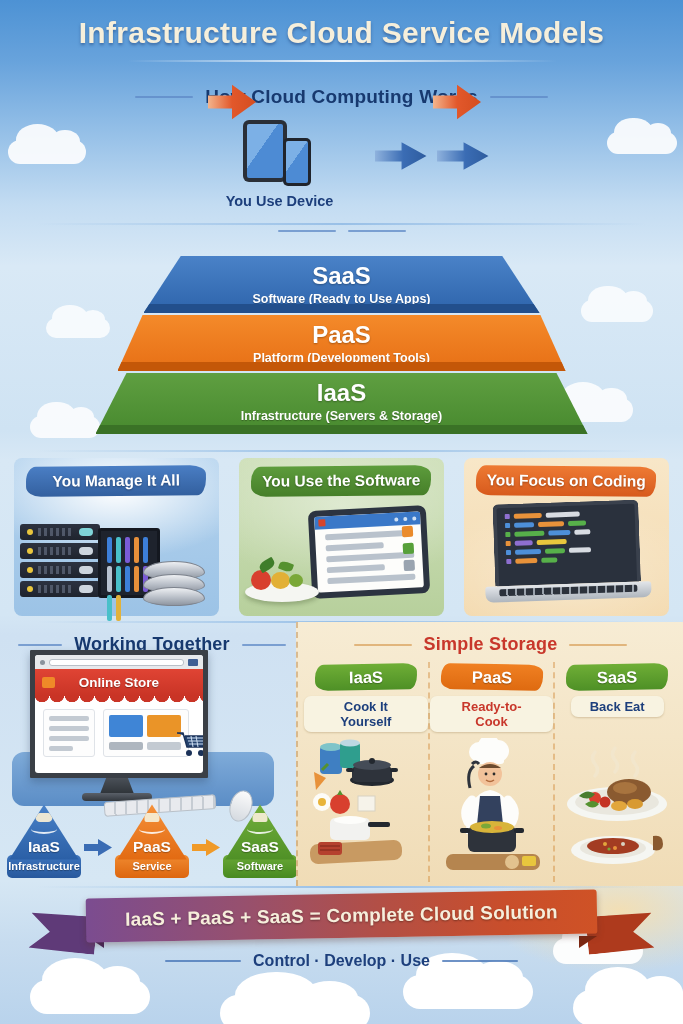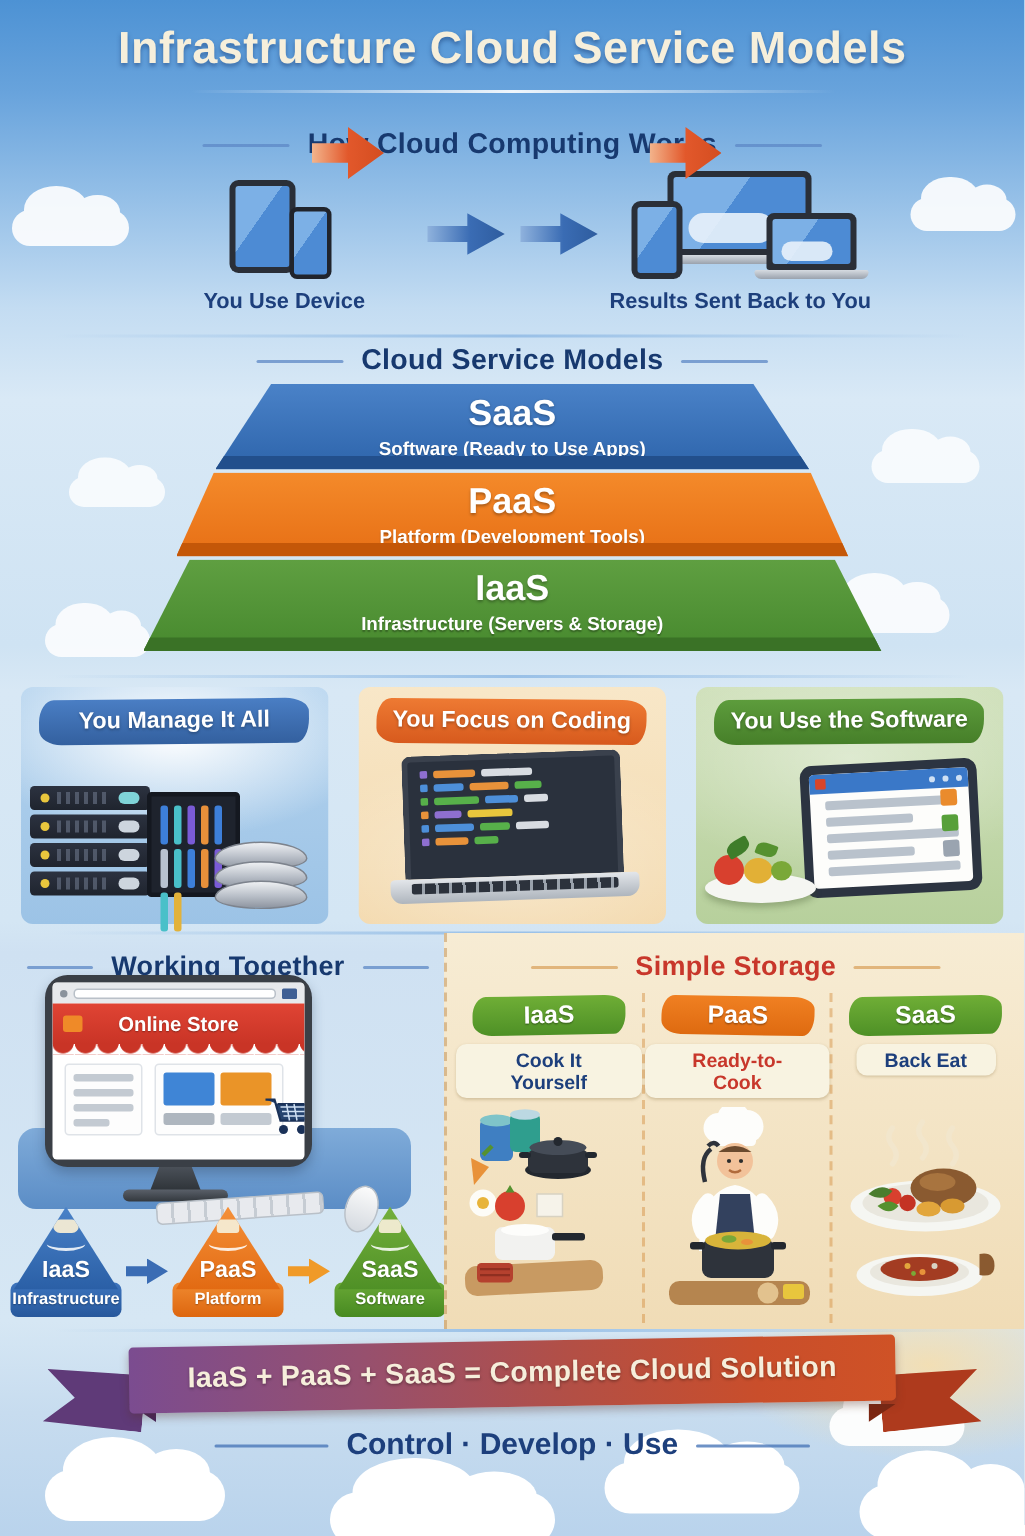--- a/index.html
+++ b/index.html
@@ -119,21 +119,21 @@
   .wt{position:absolute;left:8px;top:0;width:288px;height:264px;}
   .wt-head,.sa-head{margin-top:12px;}
   .sa{position:absolute;left:296px;top:0;width:387px;height:264px;
     background:linear-gradient(180deg,#f7ecd4,#f0dcb6);border-left:2px dashed rgba(190,140,80,.5);}
   .sa-head h2{color:#c8372b;}
   .sa-head .ln{background:#d9a35f;}
   .wt-head .ln{width:44px;}
   
   .desk{position:absolute;left:4px;top:130px;width:262px;height:54px;border-radius:12px;
     background:linear-gradient(#7fabd9,#5b8dc6);}
-  .monitor{position:absolute;left:22px;top:28px;width:178px;height:128px;background:#3a3f46;border-radius:15px;padding:5px;
+  .monitor{position:absolute;left:22px;top:28px;width:178px;height:128px;background:#3a3f46;border-radius:1px;padding:5px;
     box-shadow:0 4px 8px rgba(40,60,90,.35);}
   .mscreen{height:100%;background:#fff;border-radius:3px;overflow:hidden;position:relative;}
   .bbar{height:14px;background:#e7e9ec;display:flex;align-items:center;gap:4px;padding:0 5px;}
   .bbar i{width:5px;height:5px;border-radius:50%;background:#8a929c;}
   .bbar .addr{flex:1;height:7px;background:#fff;border:1px solid #b9c0c8;border-radius:3px;}
   .bbar .mic{width:10px;height:7px;background:#3f5f94;border-radius:1px;}
   .shopbanner{position:relative;height:27px;background:linear-gradient(#e04434,#c93426);display:flex;align-items:center;justify-content:center;}
   .shopbanner .tag{position:absolute;left:7px;width:13px;height:11px;background:#ef8a28;border-radius:2px;}
   .shopbanner span{color:#fff;font-weight:bold;font-size:13.5px;text-shadow:0 1px 1px rgba(0,0,0,.35);}
   .scallop{height:7px;background:radial-gradient(circle at 7px -1px,#c93426 7px,transparent 7.5px);background-size:15px 7px;}
@@ -190,21 +190,21 @@
   .rib-flag.r{right:30px;background:#ae3a1d;clip-path:polygon(0 0,100% 4%,70% 50%,100% 96%,0 100%);transform:rotate(-5deg);}
   .rib-fold{position:absolute;top:46px;width:18px;height:12px;}
   .rib-fold.l{left:86px;background:#46265c;clip-path:polygon(0 0,100% 0,100% 100%);}
   .rib-fold.r{right:86px;background:#7c2712;clip-path:polygon(0 0,100% 0,0 100%);}
   .rib-band{position:absolute;left:86px;right:86px;top:4px;height:44px;border-radius:3px;transform:rotate(-1deg);
     background:linear-gradient(90deg,#7b4c90,#96506f 30%,#b34f45 58%,#c94e2b 82%,#cf5226);
     box-shadow:0 3px 6px rgba(90,50,40,.35);display:flex;align-items:center;justify-content:center;}
   .rib-band span{color:#f6eedb;font-size:19px;font-weight:bold;letter-spacing:.2px;text-shadow:0 1px 2px rgba(0,0,0,.35);}
   .tagline{position:absolute;top:952px;left:0;right:0;display:flex;align-items:center;justify-content:center;gap:12px;}
   .tagline .ln{width:76px;height:2px;border-radius:2px;background:#4a77b8;opacity:.8;}
-  .tagline span{color:#1d3f7c;font-size:20px;font-weight:bold;}
+  .tagline span{color:#1d3f7c;font-size:16px;font-weight:bold;}
   .warmglow{position:absolute;top:850px;right:0;width:320px;height:150px;
     background:radial-gradient(60% 60% at 80% 40%,rgba(248,222,170,.85),rgba(248,222,170,0) 70%);}
 </style>
 </head>
 <body>
 
 <div class="poster">
 
   <div class="cloud" style="left:8px;top:140px;width:78px;height:24px;opacity:.9;"></div>
   <div class="cloud" style="right:6px;top:132px;width:70px;height:22px;opacity:.9;"></div>
@@ -239,47 +239,26 @@
             <div class="scr"></div>
           </div>
         <div class="phone" style="left:88px;top:26px;width:28px;height:48px;">
             <div class="scr"></div>
           </div>
       </div>
       <div class="flow-label">You Use Device</div>
     </div>
     <div class="flow-arrow"></div>
     <div class="flow-arrow"></div>
-    <div class="flow-step">
-      <div>
-        <div class="lap" style="left:36px;top:2px;width:96px;">
-            <div class="lid" style="height:56px;">
-              <div class="scr scr-cloud"></div>
-            </div>
-            <div class="deck"></div>
-          </div>
-        <div class="tablet" style="left:12px;top:22px;width:34px;height:52px;">
-            <div class="scr"></div>
-          </div>
-        <div class="lap" style="left:102px;top:30px;width:60px;">
-            <div class="lid" style="height:38px;">
-              <div class="scr scr-cloud"></div>
-            </div>
-            <div class="deck"></div>
-          </div>
-      </div>
-      <div class="flow-label">Results Sent Back to You</div>
-    </div>
   </div>
   <div class="divider" style="top:223px;"></div>
 
   <section style="position:absolute;top:230px;left:0;right:0;">
     <div class="sec-head">
       <span class="ln"></span>
-      <h2>Cloud Service Models</h2>
       <span class="ln"></span>
     </div>
   </section>
   <div class="pyr">
     <div class="layer saas">
       <span class="ac">SaaS</span>
       <span class="de">Software (Ready to Use Apps)</span>
       <span class="edge"></span>
     </div>
     <div class="layer paas">
@@ -335,63 +314,20 @@
             <i class="bar" style="background:#49c0c9;"></i>
             <i class="bar" style="background:#e2b23a;"></i>
         </div>
         <div class="db">
             <i></i>
             <i></i>
             <i></i>
           </div>
       </div>
     </div>
-    <div class="panel p2">
-      <div class="pan-head">You Focus on Coding</div>
-      <div class="pan-art">
-        <div class="lap2">
-          <div class="scr2">
-            <div class="crow">
-                <b style="background:#8e6fd0;"></b>
-                <s style="width:28px;background:#e8923a;"></s>
-                <s style="width:34px;background:#d8dce2;"></s>
-              </div>
-            <div class="crow">
-                <b style="background:#4d8fd9;"></b>
-                <s style="width:20px;background:#4d8fd9;"></s>
-                <s style="width:26px;background:#e8923a;"></s>
-                <s style="width:18px;background:#57b04a;"></s>
-              </div>
-            <div class="crow">
-                <b style="background:#57b04a;"></b>
-                <s style="width:30px;background:#57b04a;"></s>
-                <s style="width:22px;background:#4d8fd9;"></s>
-                <s style="width:16px;background:#d8dce2;"></s>
-              </div>
-            <div class="crow">
-                <b style="background:#e8923a;"></b>
-                <s style="width:18px;background:#8e6fd0;"></s>
-                <s style="width:30px;background:#e8c63d;"></s>
-              </div>
-            <div class="crow">
-                <b style="background:#4d8fd9;"></b>
-                <s style="width:26px;background:#4d8fd9;"></s>
-                <s style="width:20px;background:#57b04a;"></s>
-                <s style="width:22px;background:#d8dce2;"></s>
-              </div>
-            <div class="crow">
-                <b style="background:#8e6fd0;"></b>
-                <s style="width:22px;background:#e8923a;"></s>
-                <s style="width:16px;background:#57b04a;"></s>
-              </div>
-          </div>
-          <div class="deck2"></div>
-        </div>
-      </div>
-    </div>
     <div class="panel p3">
       <div class="pan-head">You Use the Software</div>
       <div class="pan-art">
         <div class="tab3">
           <div class="app">
             <div class="abar">
                 <i></i>
                 <u></u>
                 <u></u>
                 <u></u>
@@ -408,20 +344,63 @@
         </div>
         <div class="plate3">
           <span class="fr" style="left:6px;top:-12px;width:20px;height:20px;background:#d8402e;"></span>
           <span class="fr" style="left:26px;top:-10px;width:19px;height:17px;background:#e2b036;"></span>
           <span class="fr" style="left:44px;top:-8px;width:14px;height:13px;background:#7aa838;"></span>
           <span class="fr" style="left:14px;top:-22px;width:16px;height:10px;background:#3f7d2a;border-radius:50% 10%;transform:rotate(-30deg);"></span>
           <span class="fr" style="left:34px;top:-20px;width:14px;height:9px;background:#55912f;border-radius:50% 10%;transform:rotate(20deg);"></span>
         </div>
       </div>
     </div>
+    <div class="panel p2">
+      <div class="pan-head">You Focus on Coding</div>
+      <div class="pan-art">
+        <div class="lap2">
+          <div class="scr2">
+            <div class="crow">
+                <b style="background:#8e6fd0;"></b>
+                <s style="width:28px;background:#e8923a;"></s>
+                <s style="width:34px;background:#d8dce2;"></s>
+              </div>
+            <div class="crow">
+                <b style="background:#4d8fd9;"></b>
+                <s style="width:20px;background:#4d8fd9;"></s>
+                <s style="width:26px;background:#e8923a;"></s>
+                <s style="width:18px;background:#57b04a;"></s>
+              </div>
+            <div class="crow">
+                <b style="background:#57b04a;"></b>
+                <s style="width:30px;background:#57b04a;"></s>
+                <s style="width:22px;background:#4d8fd9;"></s>
+                <s style="width:16px;background:#d8dce2;"></s>
+              </div>
+            <div class="crow">
+                <b style="background:#e8923a;"></b>
+                <s style="width:18px;background:#8e6fd0;"></s>
+                <s style="width:30px;background:#e8c63d;"></s>
+              </div>
+            <div class="crow">
+                <b style="background:#4d8fd9;"></b>
+                <s style="width:26px;background:#4d8fd9;"></s>
+                <s style="width:20px;background:#57b04a;"></s>
+                <s style="width:22px;background:#d8dce2;"></s>
+              </div>
+            <div class="crow">
+                <b style="background:#8e6fd0;"></b>
+                <s style="width:22px;background:#e8923a;"></s>
+                <s style="width:16px;background:#57b04a;"></s>
+              </div>
+          </div>
+          <div class="deck2"></div>
+        </div>
+      </div>
+    </div>
   </div>
   <div class="gap-arrow ga1"></div>
   <div class="gap-arrow ga2"></div>
   <div class="divider" style="top:621px;"></div>
 
   <div class="bottom">
 
     <div class="wt">
       <div class="sec-head wt-head">
         <span class="ln"></span>
@@ -476,21 +455,21 @@
             </div>
           <div class="bbase blue">Infrastructure</div>
         </div>
         <div class="b-arrow blue"></div>
         <div class="badge">
           <div class="tri or">
               <span class="mark"></span>
               <span class="smile"></span>
             <span class="ac">PaaS</span>
             </div>
-          <div class="bbase or">Platform</div>
+          <div class="bbase or">Service</div>
         </div>
         <div class="b-arrow or"></div>
         <div class="badge">
           <div class="tri gr">
               <span class="mark"></span>
               <span class="smile"></span>
             <span class="ac">SaaS</span>
             </div>
           <div class="bbase gr">Software</div>
         </div>

